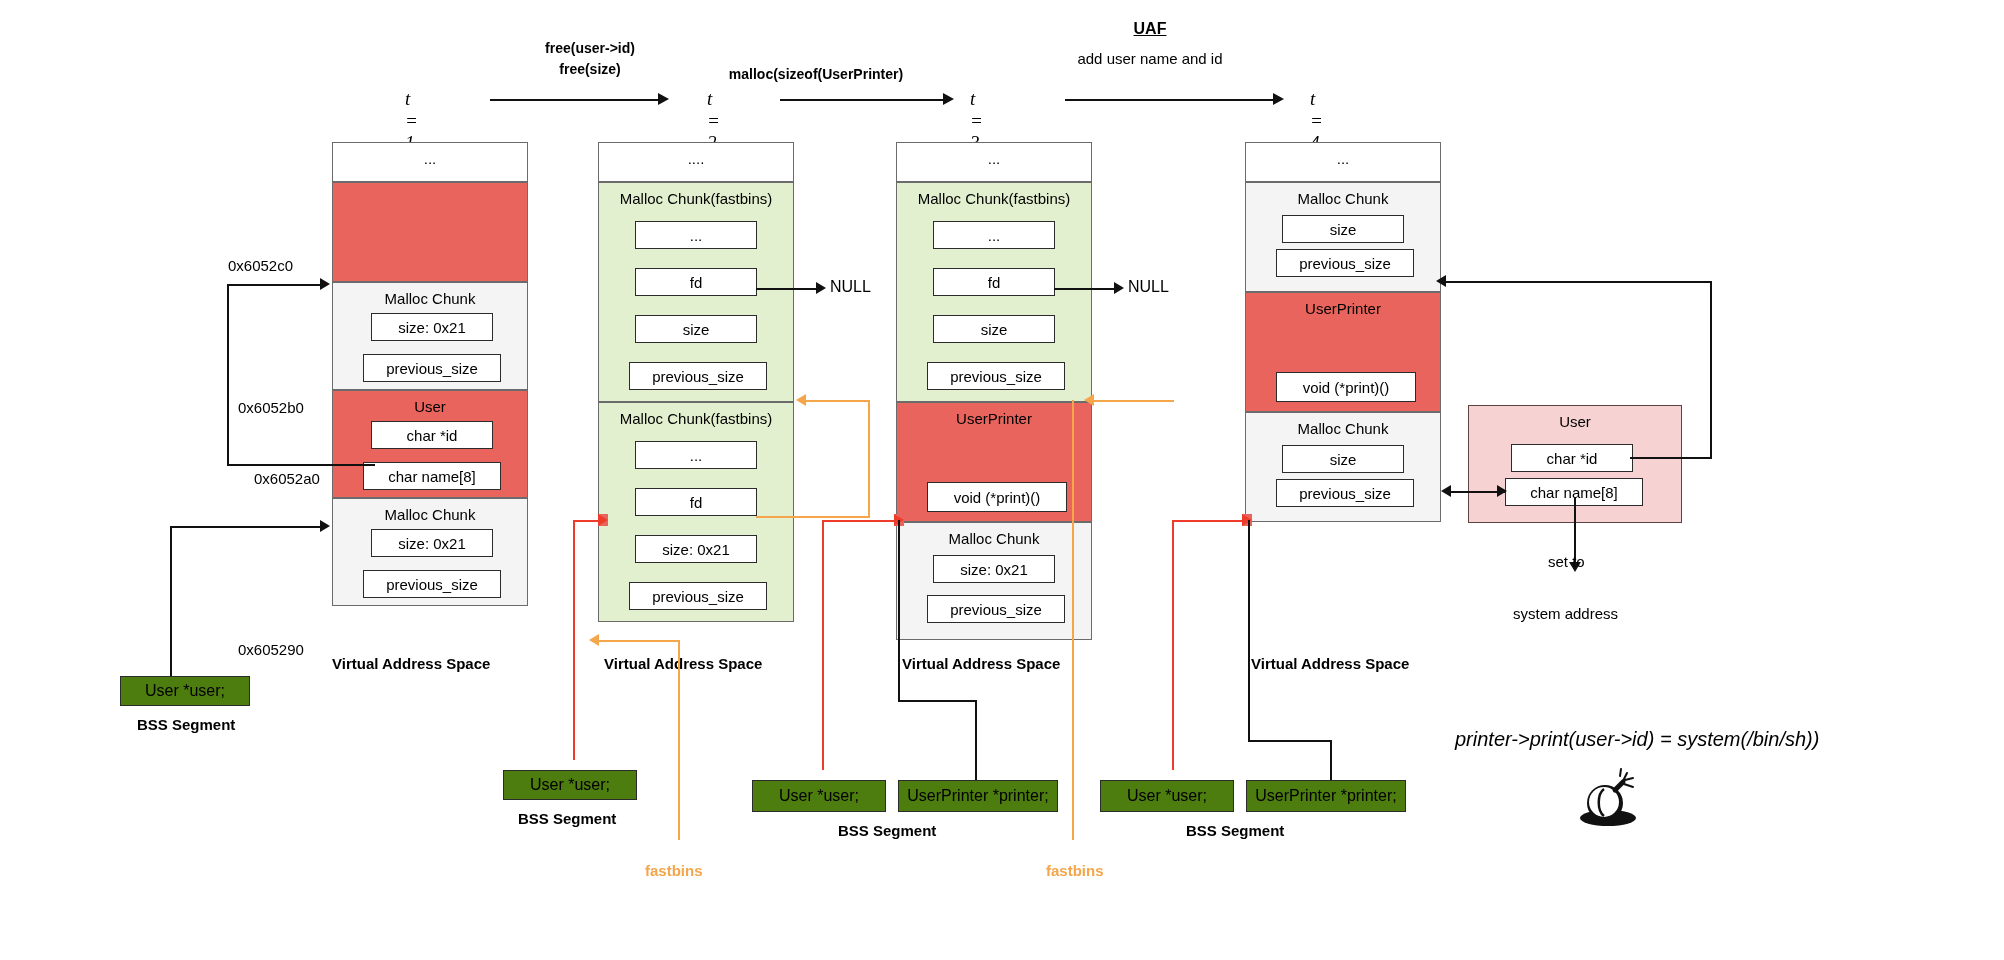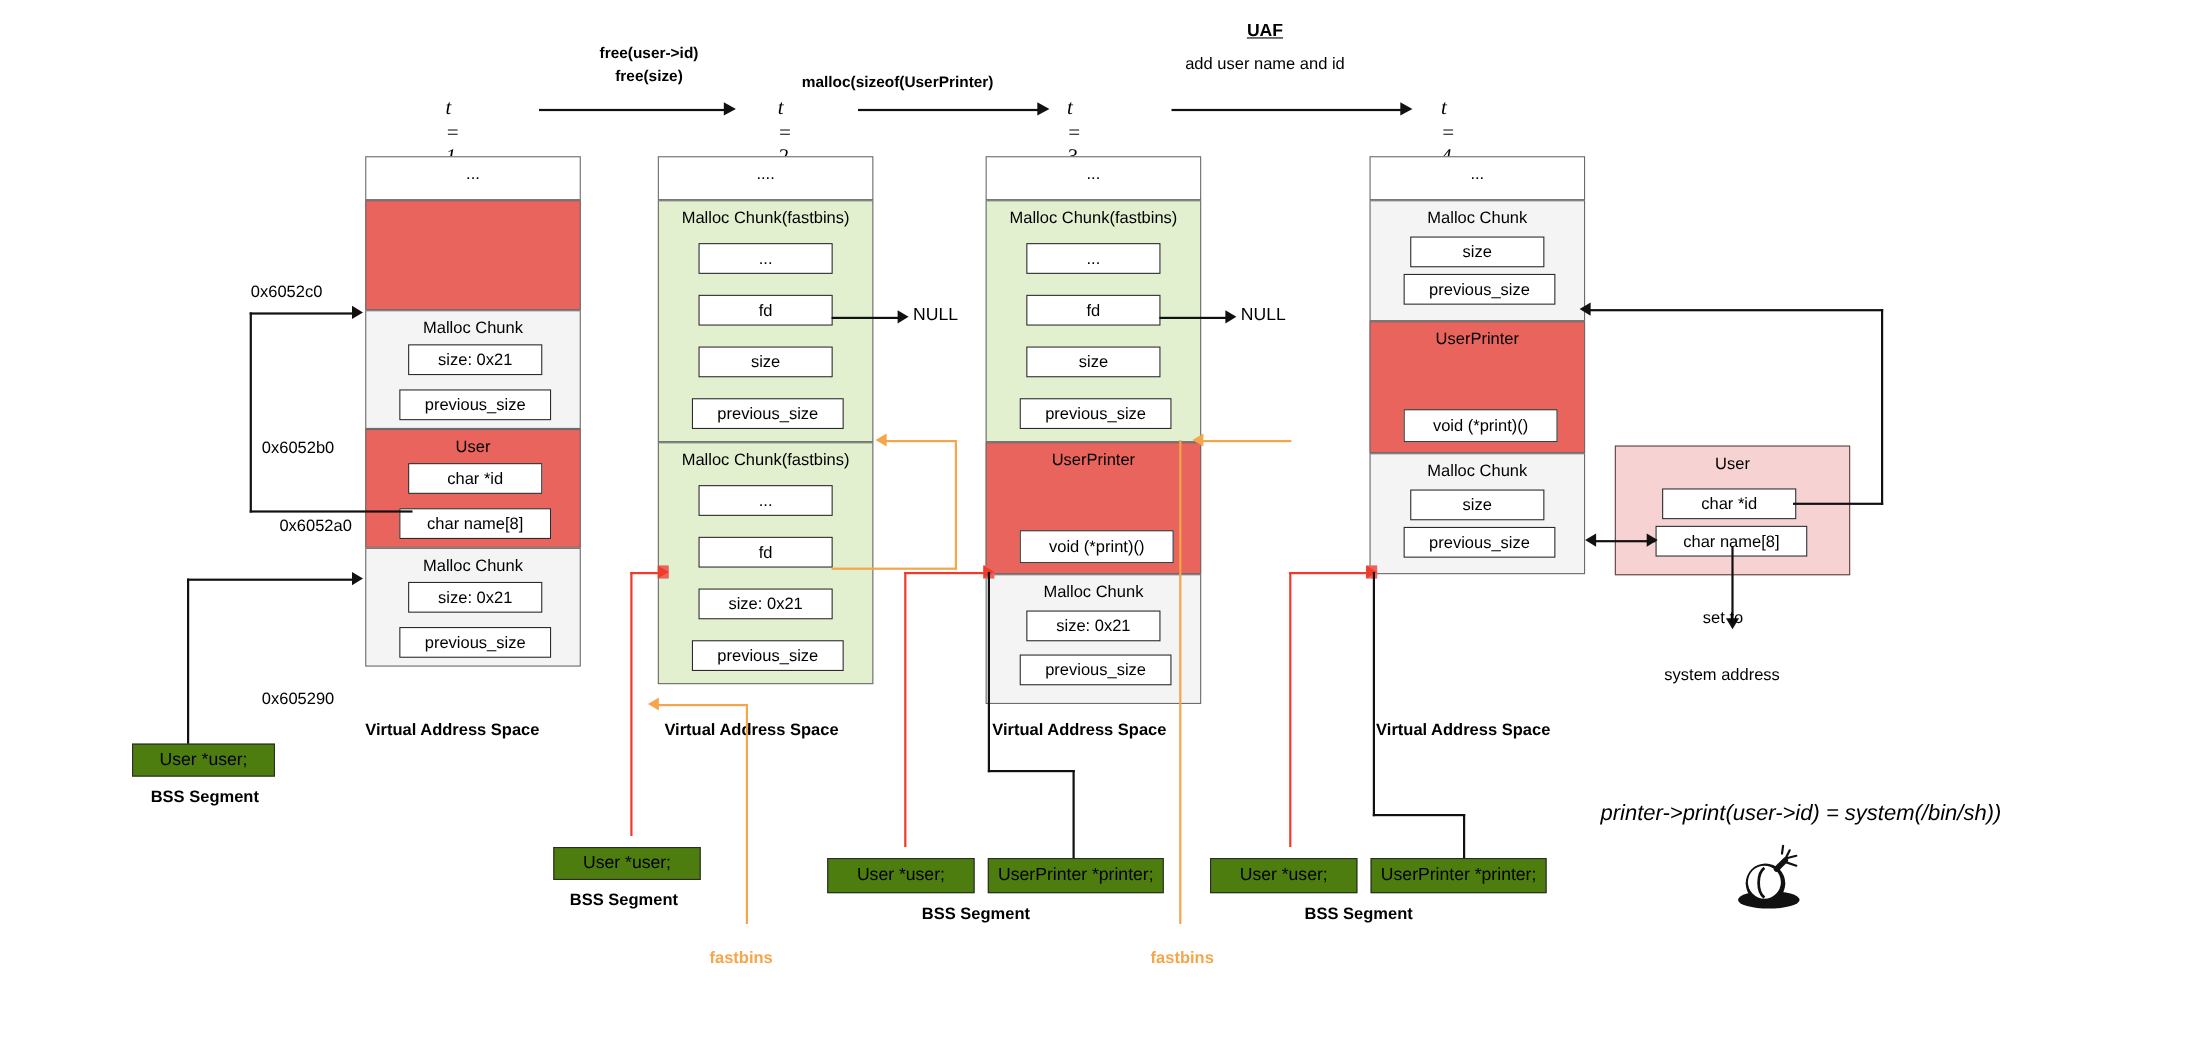--- a/index.html
+++ b/index.html
@@ -100,21 +100,21 @@
     <span class="bt">Malloc Chunk</span>
     <div class="slot" style="left:38px;top:30px;width:122px;height:28px;">size: 0x21</div>
     <div class="slot" style="left:30px;top:71px;width:138px;height:28px;">previous_size</div>
   </div>
 </div>
 <div class="vas-title" style="left:332px;top:655px;">Virtual Address Space</div>
 
 <div class="addr" style="left:228px;top:257px;">0x6052c0</div>
 <div class="addr" style="left:238px;top:399px;">0x6052b0</div>
 <div class="addr" style="left:238px;top:470px;margin-left:16px;">0x6052a0</div>
-<div class="addr" style="left:238px;top:627px;">0x605290</div>
+<div class="addr" style="left:238px;top:641px;">0x605290</div>
 
 <div class="ln" style="left:227px;top:284px;width:2px;height:182px;"></div>
 <div class="ln" style="left:227px;top:284px;width:98px;height:2px;"></div>
 <div class="ah-r" style="left:320px;top:278px;"></div>
 <div class="ln" style="left:227px;top:464px;width:148px;height:2px;"></div>
 
 <div class="ln" style="left:170px;top:526px;width:2px;height:152px;"></div>
 <div class="ln" style="left:170px;top:526px;width:156px;height:2px;"></div>
 <div class="ah-r" style="left:320px;top:520px;"></div>
 

